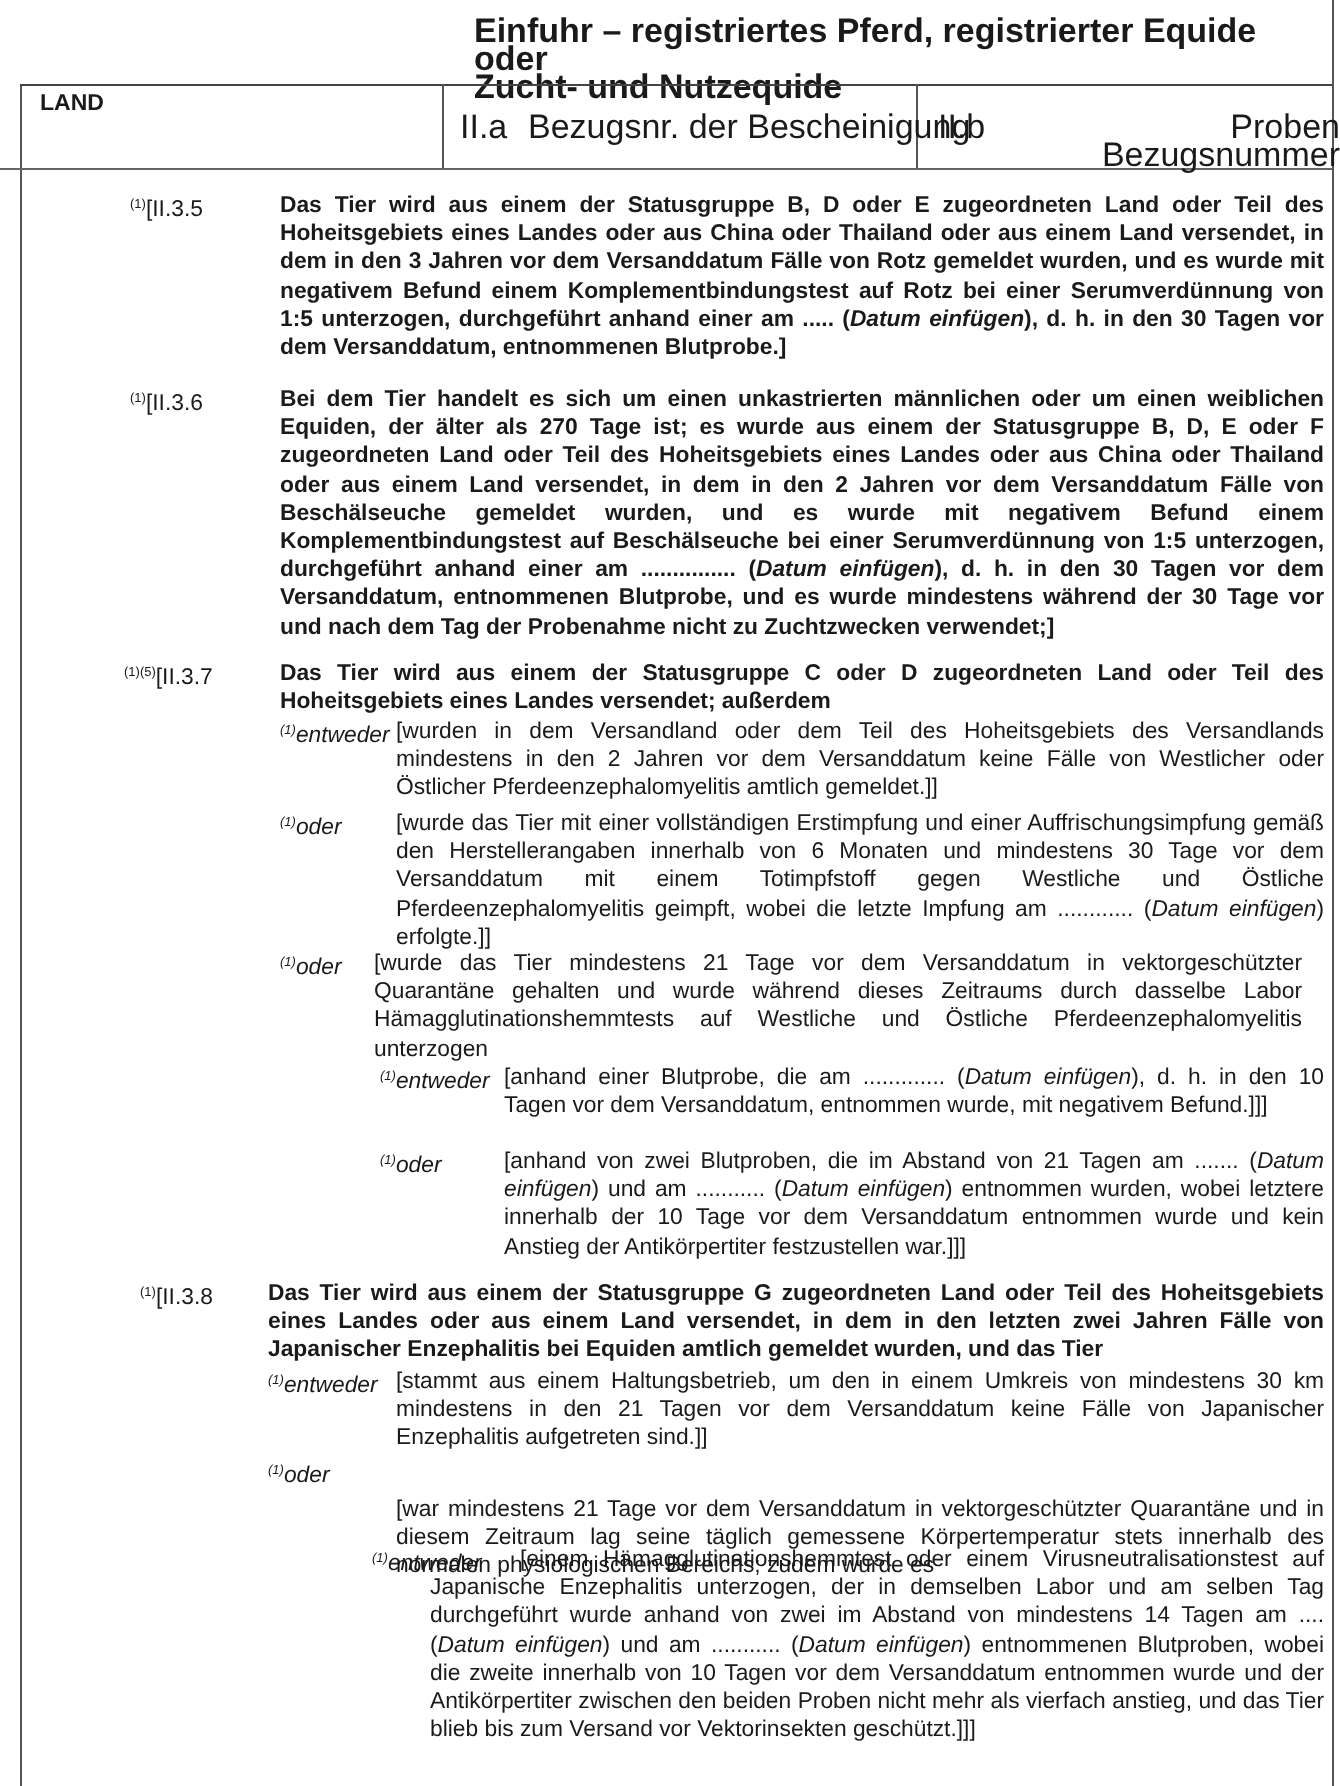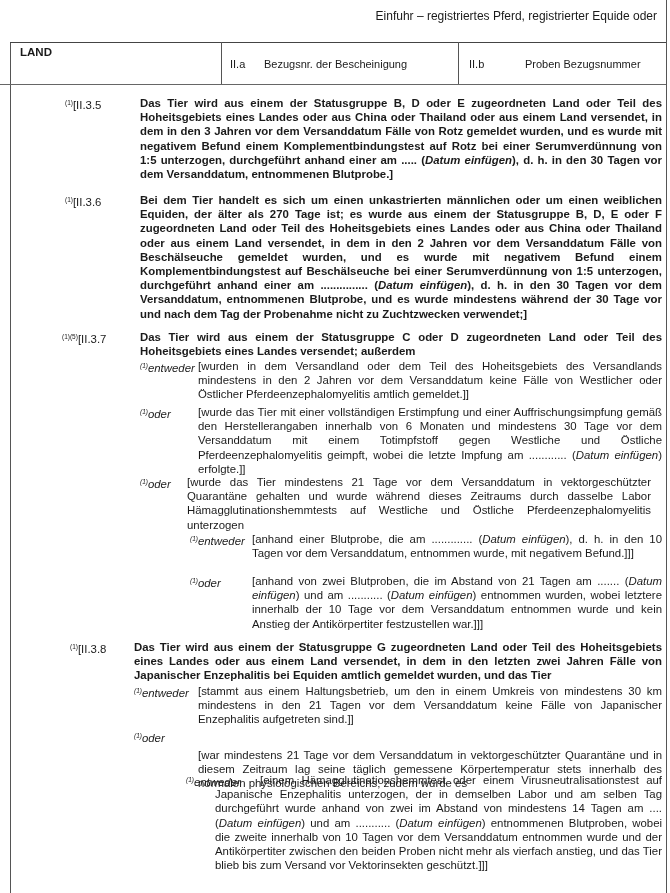--- a/index.html
+++ b/index.html
@@ -2,40 +2,41 @@
 <html><head>
   <meta charset="utf-8">
   <style>
     html, body { margin: 0; padding: 0; background: #ffffff; }
     body {
       width: 670px; height: 893px; position: relative; overflow: hidden;
       font-family: "Liberation Sans", sans-serif; color: #1a1a1a;
       font-size: 11.4px; line-height: 14.2px;
     }
     .land { position: absolute; left: 20px; top: 9px; font-weight: bold; font-size: 11.5px; margin-top: 36px; }
-    .title { position: absolute; right: 13px; top: 9px; width: 420px; text-align: right; font-weight: normal; font-size: 12px; line-height: 14px; }
+    .title { position: absolute; right: 13px; top: 9px; width: 420px; font-weight: bold; font-size: 17px; line-height: 14px; }
     .frame-right { position: absolute; left: 666px; top: 0; width: 1px; height: 893px; background: #555; }
     .frame-left { position: absolute; left: 10px; top: 42px; width: 1px; height: 851px; background: #555; }
     .hline-top { position: absolute; left: 10px; top: 42px; width: 656px; height: 1px; background: #444; }
     .hline-bot { position: absolute; left: 0; top: 84px; width: 666px; height: 1px; background: #666; }
     .vdiv { position: absolute; top: 42px; width: 1px; height: 42px; background: #555; }
-    .hcell { position: absolute; top: 57px; font-size: 11px; }
+    .hcell { position: absolute; top: 57px; font-size: 17px; text-align: right; }
     .ref { position: absolute; font-size: 11.4px; }
     .ref sup, .lbl sup { font-size: 6.5px; vertical-align: 4px; }
     .para { position: absolute; text-align: justify; font-weight: bold; }
     .sub { position: absolute; text-align: justify; }
     .lbl { position: absolute; font-style: italic; }
     .it { font-style: italic; }
   </style>
 </head>
 <body>
 
 <div class="land">LAND</div>
 <div class="title">
   <div>Einfuhr – registriertes Pferd, registrierter Equide oder</div>
+  <div>Zucht- und Nutzequide</div>
 </div>
 
 <div class="frame-right"></div>
 <div class="frame-left"></div>
 <div class="hline-top"></div>
 <div class="hline-bot"></div>
 <div class="vdiv" style="left:221px"></div>
 <div class="vdiv" style="left:458px"></div>
 
 <div class="hcell" style="left:230px">II.a</div>

